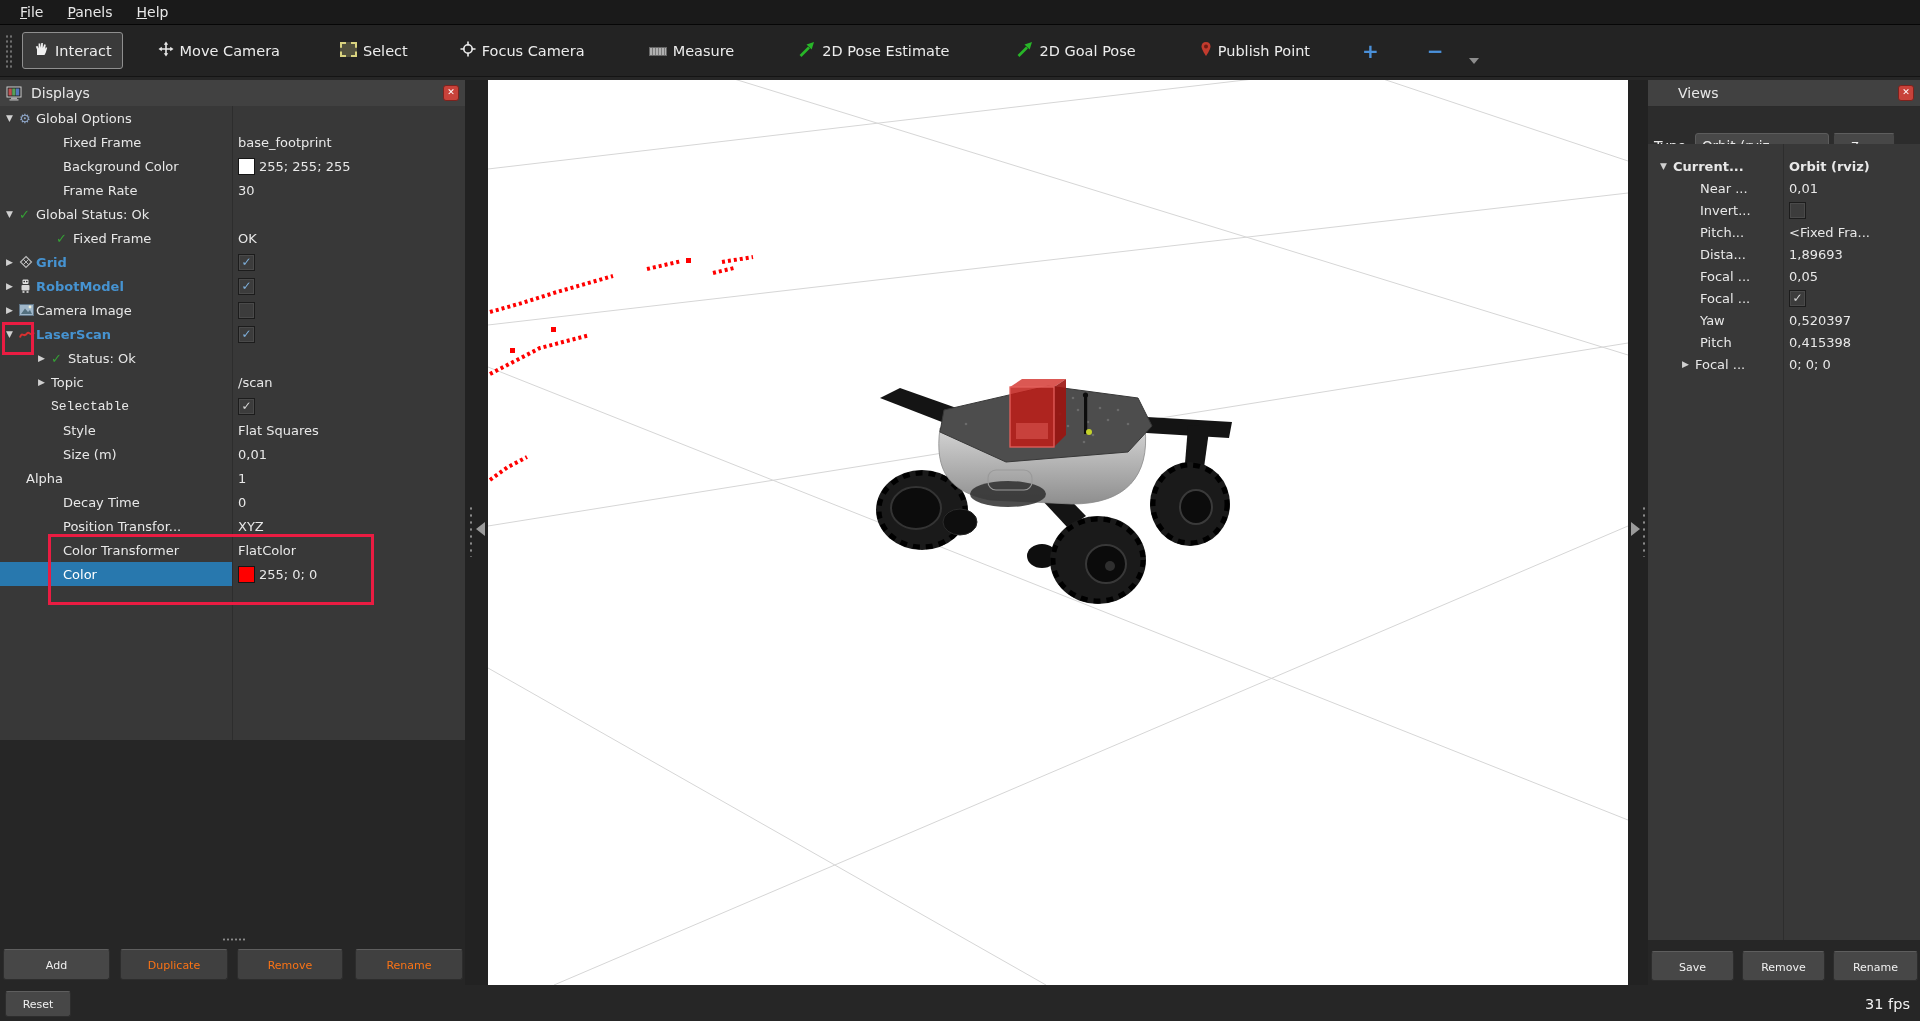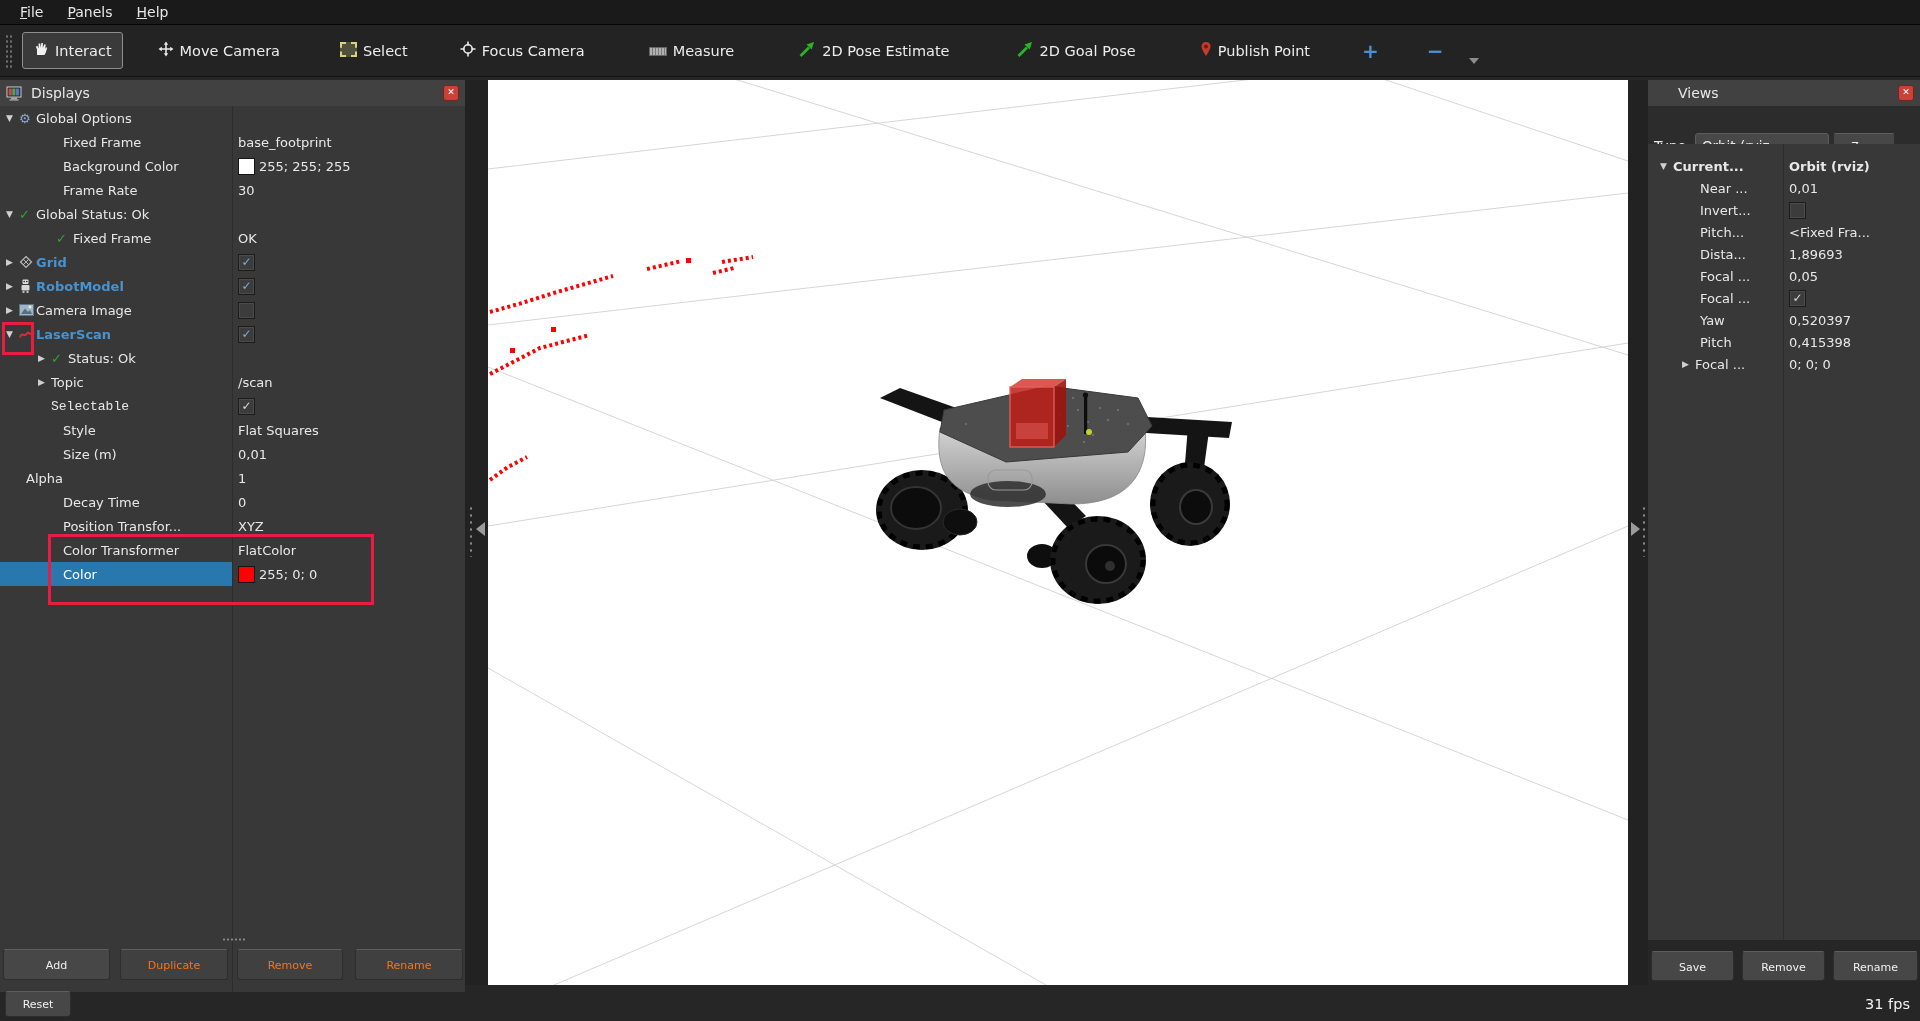--- a/index.html
+++ b/index.html
@@ -23,21 +23,21 @@
                background:repeating-linear-gradient(90deg,#b0b0b0 0 2px,#7a7a7a 2px 3px);}
   .tool.tool-mini{font-size:20px;font-weight:bold;color:#4a90d9;padding:4px 8px;}
   .tb-caret{width:0;height:0;border-left:5px solid transparent;border-right:5px solid transparent;
             border-top:6px solid #8d8d8d;position:relative;top:10px;margin-left:16px;}
   
   .panel{position:absolute;background:#383838;}
   .panel-header{height:26px;background:#414141;border-bottom:1px solid #2b2b2b;
                 display:flex;align-items:center;padding:0 6px;font-size:14px;gap:8px;}
   .close-btn{margin-left:auto;width:14px;height:14px;background:#c8423a;border:1px solid #7c221d;
              border-radius:3px;color:#fff;font-size:9px;line-height:12px;text-align:center;font-weight:bold;}
-  .displays-panel{left:0;top:80px;width:465px;height:912px;border-radius:24px;}
+  .displays-panel{left:0;top:80px;width:465px;height:660px;border-radius:24px;}
   .tree{position:absolute;left:0;top:26px;right:0;bottom:0;background:#383838;overflow:hidden;}
   .col-divider{position:absolute;top:0;bottom:0;width:1px;background:#2d2d2d;}
   .row{height:24px;display:flex;align-items:center;position:relative;}
   .vrow{height:22px;}
   .cell-label{display:flex;align-items:center;height:100%;box-sizing:border-box;flex:0 0 auto;overflow:hidden;white-space:nowrap;}
   .cell-label.selected{background:#2878ae;color:#fff;}
   .cell-value{display:flex;align-items:center;gap:4px;padding-left:6px;overflow:hidden;white-space:nowrap;}
   .tree-arrow{width:13px;font-size:9px;color:#d0d0d0;flex:0 0 auto;}
   .tree-icon{width:17px;flex:0 0 auto;display:inline-flex;align-items:center;}
   .lbl-blue{color:#4693d1;font-weight:bold;}

